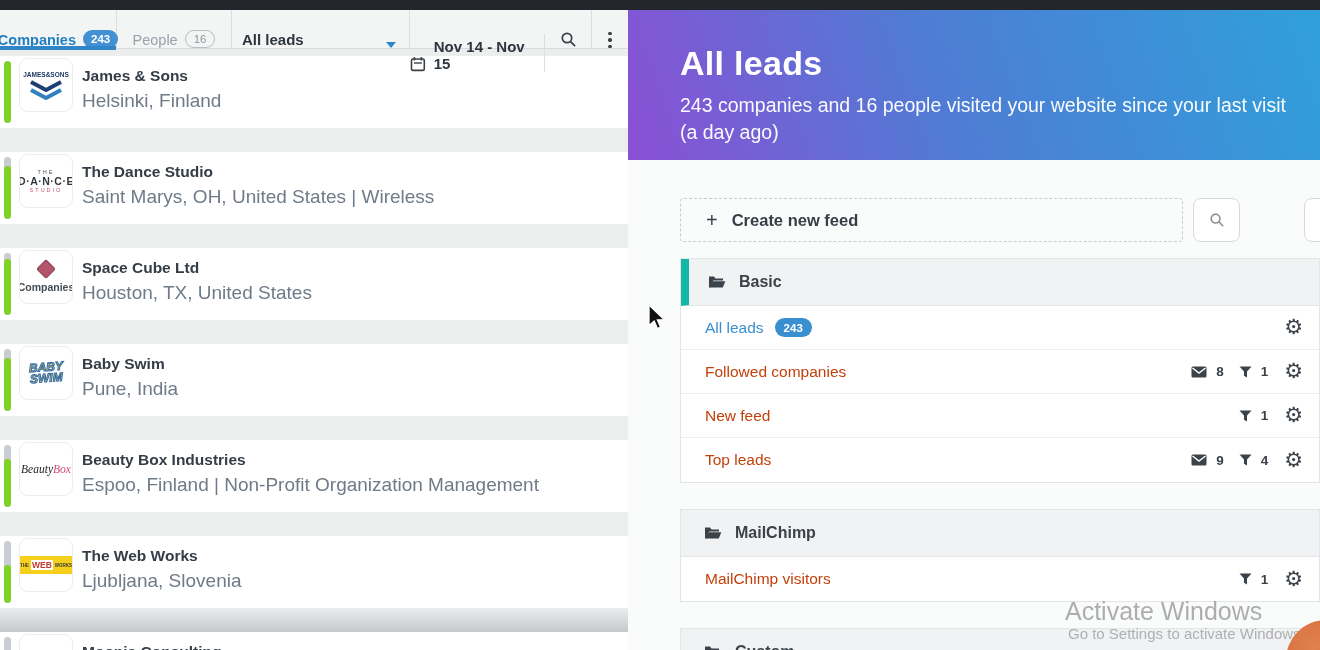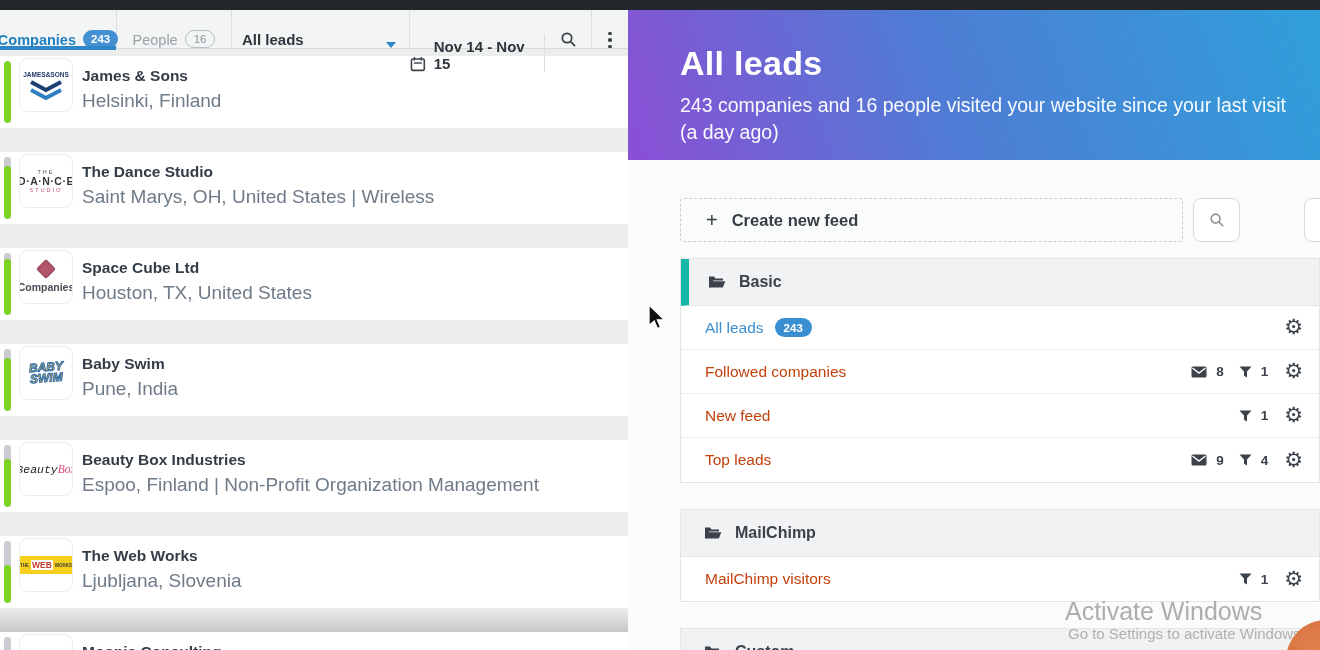--- a/index.html
+++ b/index.html
@@ -42,21 +42,21 @@
 
   
   .lg-js-l1{font-size:6.5px;font-weight:bold;color:#223a66;letter-spacing:0;}
   .lg-dance-l1{font-size:5.5px;color:#555;letter-spacing:2px;}
   .lg-dance-l2{font-size:10.5px;font-weight:bold;color:#33383d;letter-spacing:.5px;}
   .lg-dance-l3{font-size:5.5px;color:#c05568;letter-spacing:2px;}
   .cube{width:12px;height:12px;background:#b3556a;border:1px solid #8e3f52;border-radius:2px;transform:rotate(45deg);margin-bottom:5px;}
   .lg-space-l2{font-size:10.5px;color:#454d55;font-weight:bold;}
   .lg-swim{font-size:12px;font-weight:bold;font-style:italic;color:#f7b32b;-webkit-text-stroke:1px #2b6fb5;line-height:.95;transform:rotate(-4deg);}
   .lg-beauty{font-family:"Liberation Serif",serif;font-style:italic;font-size:11.5px;}
-  .lg-beauty .b1{color:#1d1d1d;font-family:Liberation Mono, monospace;}
+  .lg-beauty .b1{color:#1d1d1d;}
   .lg-beauty .b2{color:#d44b72;font-style:italic;}
   .ww{background:#f5cf1b;border-radius:4px;padding:4px 4px;display:flex;align-items:center;gap:2px;}
   .ww .w1,.ww .w3{font-size:4.5px;font-weight:bold;color:#3a3a3a;}
   .ww .w2{font-size:8.5px;font-weight:bold;color:#c23b2e;background:#fff;padding:0 1px;border-radius:1px;}
 
   
   .right{position:absolute;left:628px;top:10px;width:692px;height:640px;background:#fafbfb;overflow:hidden;}
   .hero{height:150px;background:linear-gradient(70deg,#8b4fd5,#4f7cd4 45%,#2fa0da 100%);padding:34px 0 0 52px;box-sizing:border-box;color:#fff;}
   .hero-title{font-size:34px;font-weight:bold;letter-spacing:.3px;}
   .hero-sub{margin-top:9px;font-size:19.5px;line-height:27px;color:rgba(255,255,255,.97);white-space:nowrap;}

